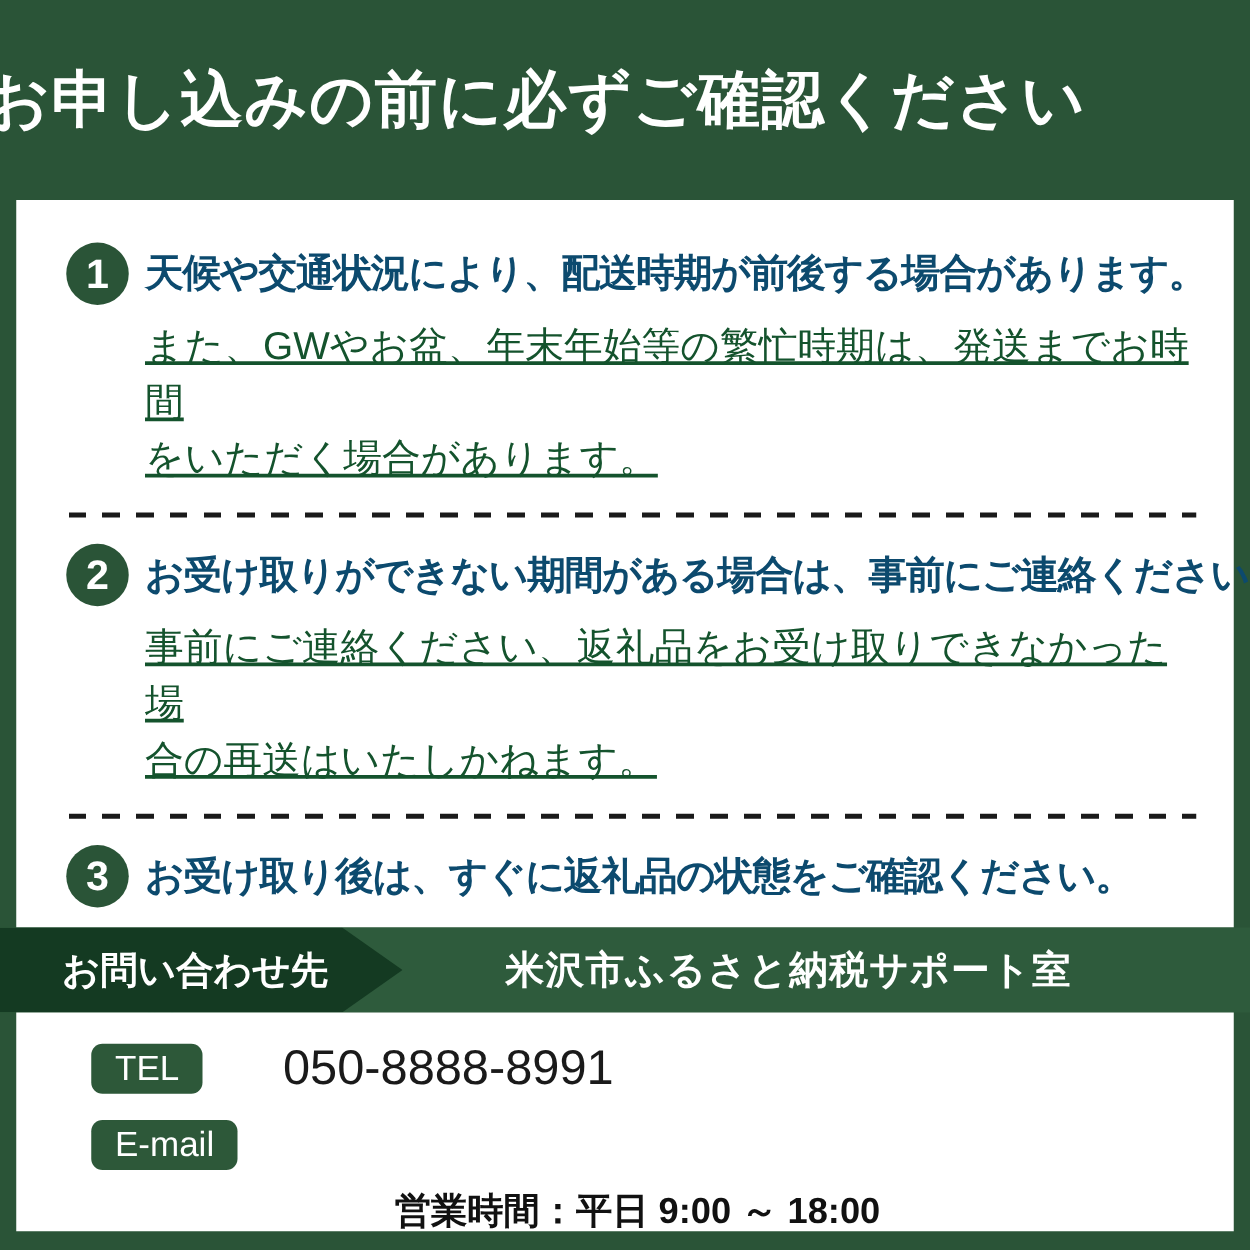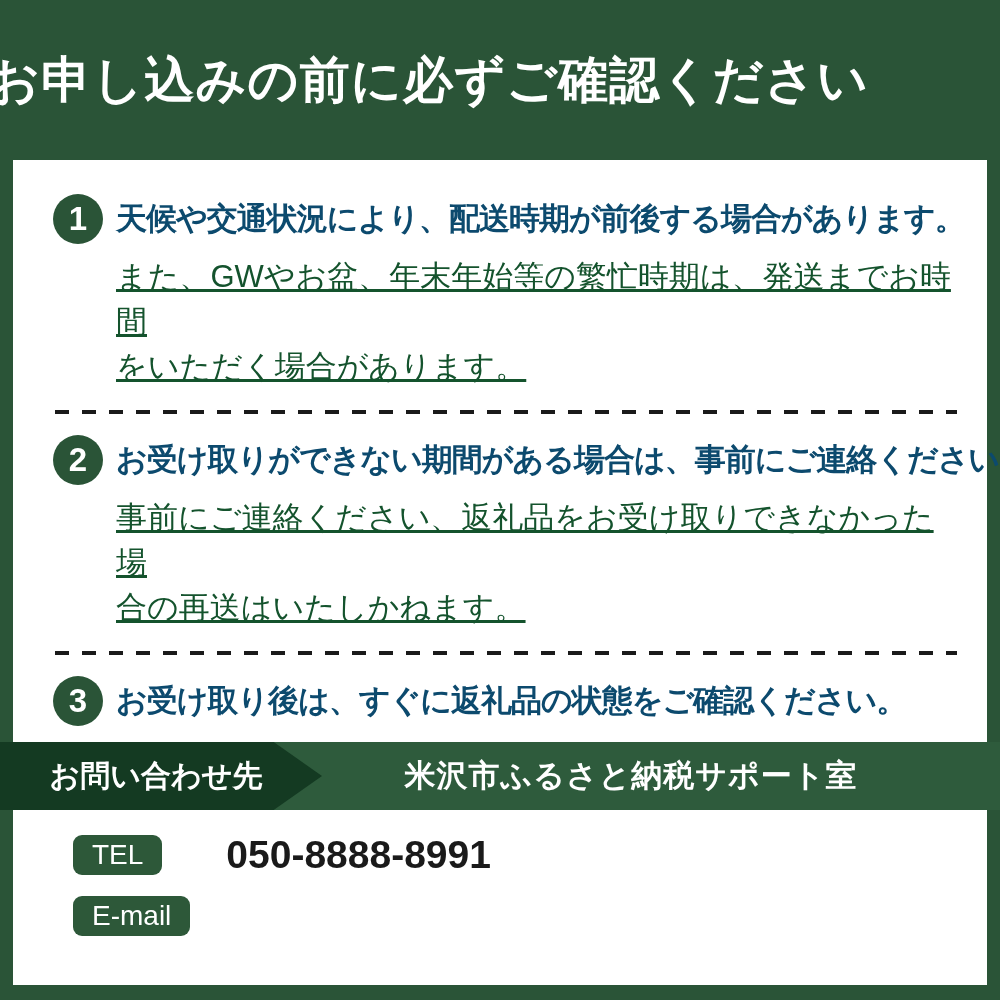--- a/index.html
+++ b/index.html
@@ -99,21 +99,21 @@
     background:#2d5839;color:#ffffff;
     font-size:28px;font-weight:500;
     border-radius:9px;
     height:40px;line-height:40px;
     padding:0 19px;
     display:inline-block;
     margin-right:16px;
     white-space:nowrap;
   }
   .info-value{
-    color:#1a1a1a;font-size:39px;font-weight:700;
+    color:#1a1a1a;font-size:39px;font-weight:400;
     white-space:nowrap;
     letter-spacing:0px;
   }
   .row-email{margin-top:19px;}
   .hours{
     margin-top:13px;
     text-align:center;
     color:#111111;font-size:29px;font-weight:600;
     white-space:nowrap;
   }
@@ -173,15 +173,16 @@
   <div class="contact-info">
     <div class="info-row">
       <div class="info-group">
         <span class="chip">TEL</span>
         <span class="info-value">050-8888-8991</span>
       </div>
     </div>
     <div class="info-row row-email">
       <span class="chip">E-mail</span>
     </div>
+    <div class="hours">営業時間：平日 9:00 ～ 18:00</div>
   </div>
 
 </div>
 
 </body></html>

